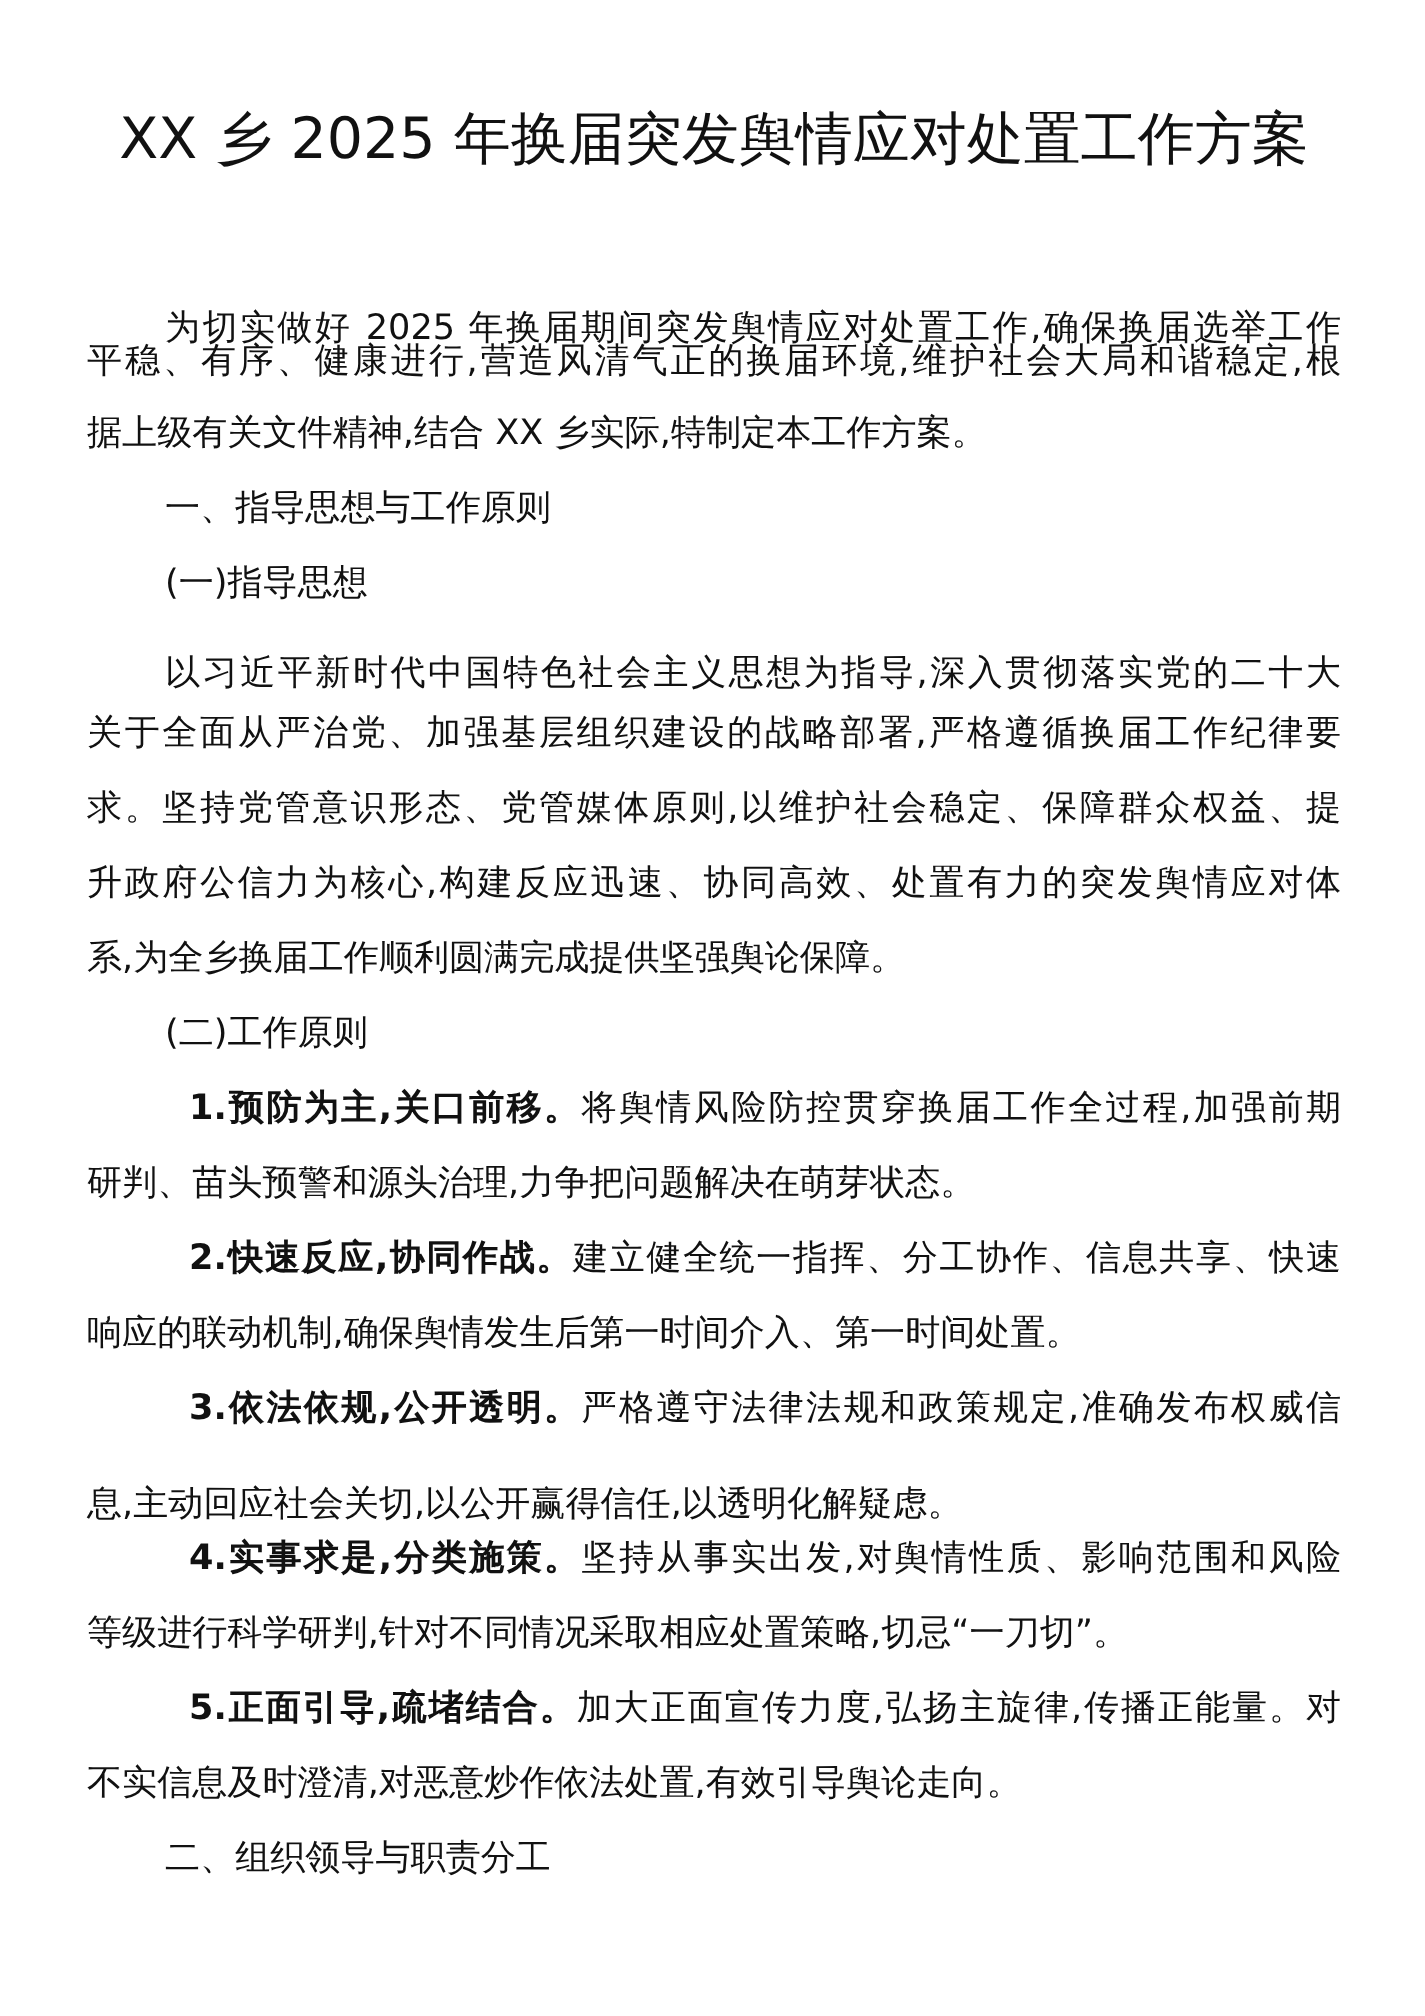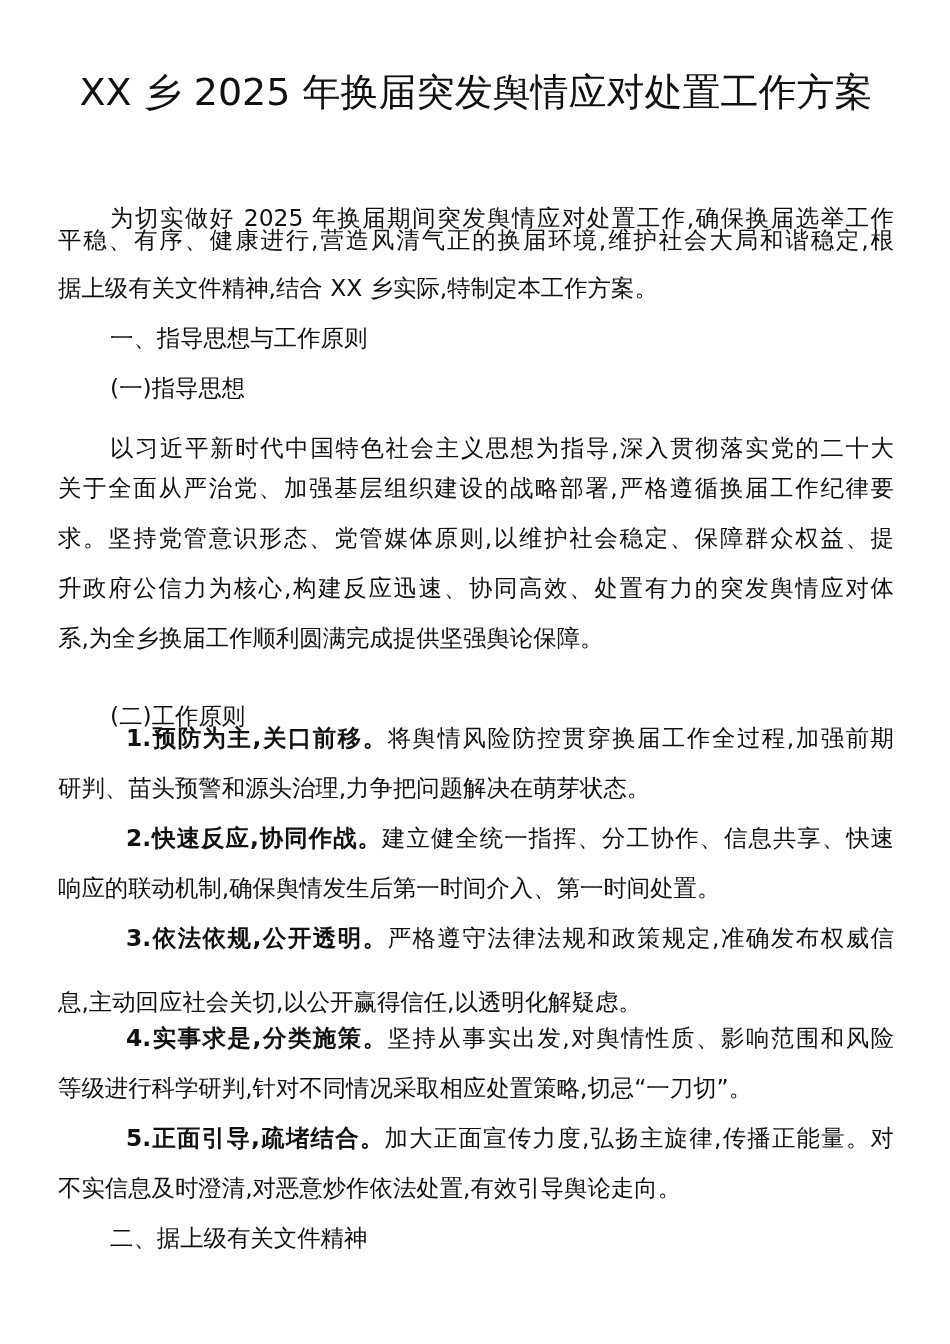--- a/index.html
+++ b/index.html
@@ -60,32 +60,32 @@
 
   <div class="line indent" style="top:322px;">一、指导思想与工作原则</div>
 
   <div class="line indent" style="top:372px;">(一)指导思想</div>
   <div class="line justify indent" style="top:422px;margin-top:10px;">以习近平新时代中国特色社会主义思想为指导,深入贯彻落实党的二十大</div>
   <div class="line justify" style="top:472px;">关于全面从严治党、加强基层组织建设的战略部署,严格遵循换届工作纪律要</div>
   <div class="line justify" style="top:522px;">求。坚持党管意识形态、党管媒体原则,以维护社会稳定、保障群众权益、提</div>
   <div class="line justify" style="top:572px;">升政府公信力为核心,构建反应迅速、协同高效、处置有力的突发舆情应对体</div>
   <div class="line" style="top:622px;">系,为全乡换届工作顺利圆满完成提供坚强舆论保障。</div>
 
-  <div class="line indent" style="top:700px;">(二)工作原则</div>
+  <div class="line indent" style="top:672px;">(二)工作原则</div>
 
   <div class="line justify indent" style="top:722px;"><span class="bold">1.预防为主,关口前移。</span><span>将舆情风险防控贯穿换届工作全过程,加强前期</span></div>
   <div class="line" style="top:772px;">研判、苗头预警和源头治理,力争把问题解决在萌芽状态。</div>
 
   <div class="line justify indent" style="top:822px;"><span class="bold">2.快速反应,协同作战。</span><span>建立健全统一指挥、分工协作、信息共享、快速</span></div>
   <div class="line" style="top:872px;">响应的联动机制,确保舆情发生后第一时间介入、第一时间处置。</div>
 
   <div class="line justify indent" style="top:922px;"><span class="bold">3.依法依规,公开透明。</span><span>严格遵守法律法规和政策规定,准确发布权威信</span></div>
   <div class="line" style="top:972px;margin-top:14px;">息,主动回应社会关切,以公开赢得信任,以透明化解疑虑。</div>
 
   <div class="line justify indent" style="top:1022px;"><span class="bold">4.实事求是,分类施策。</span><span>坚持从事实出发,对舆情性质、影响范围和风险</span></div>
   <div class="line" style="top:1072px;">等级进行科学研判,针对不同情况采取相应处置策略,切忌“一刀切”。</div>
 
   <div class="line justify indent" style="top:1122px;"><span class="bold">5.正面引导,疏堵结合。</span><span>加大正面宣传力度,弘扬主旋律,传播正能量。对</span></div>
   <div class="line" style="top:1172px;">不实信息及时澄清,对恶意炒作依法处置,有效引导舆论走向。</div>
 
-  <div class="line indent" style="top:1222px;">二、据上级有关文件精神</div>
+  <div class="line indent" style="top:1222px;">二、组织领导与职责分工</div>
 
 </div>
 
 </body></html>

